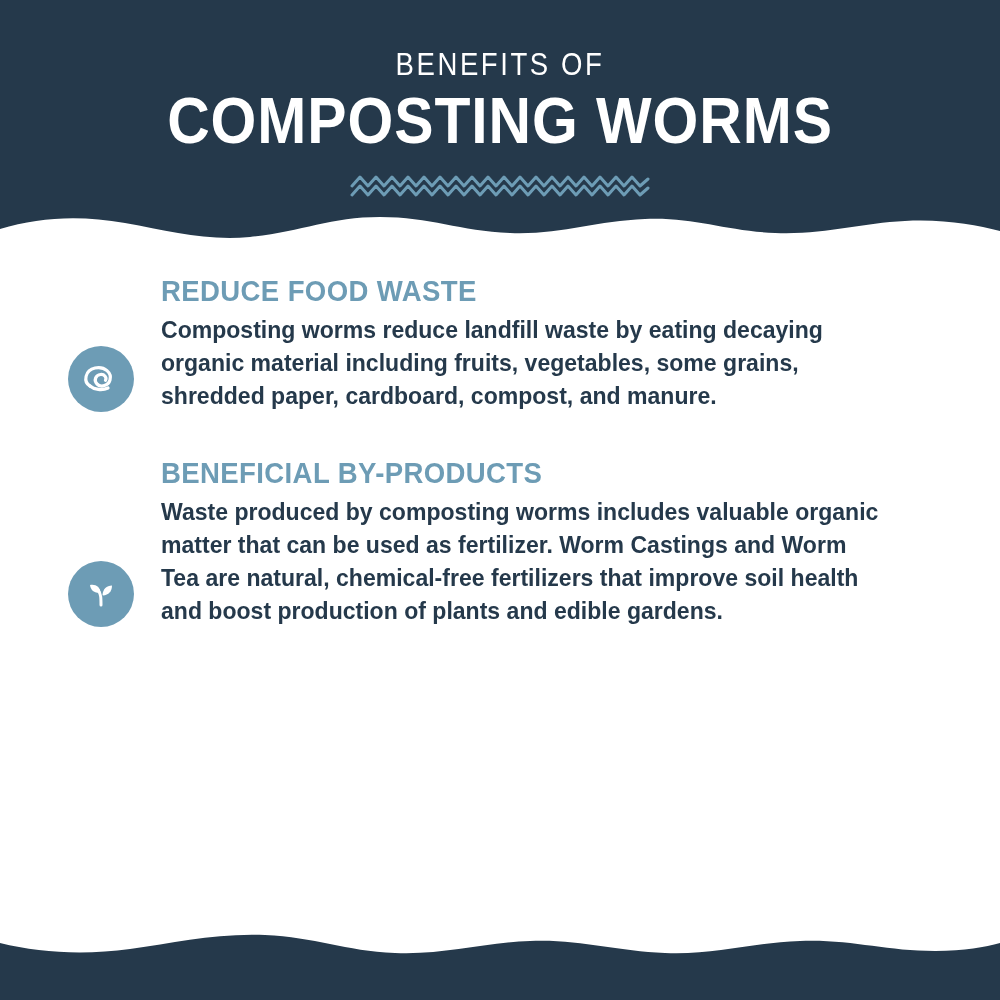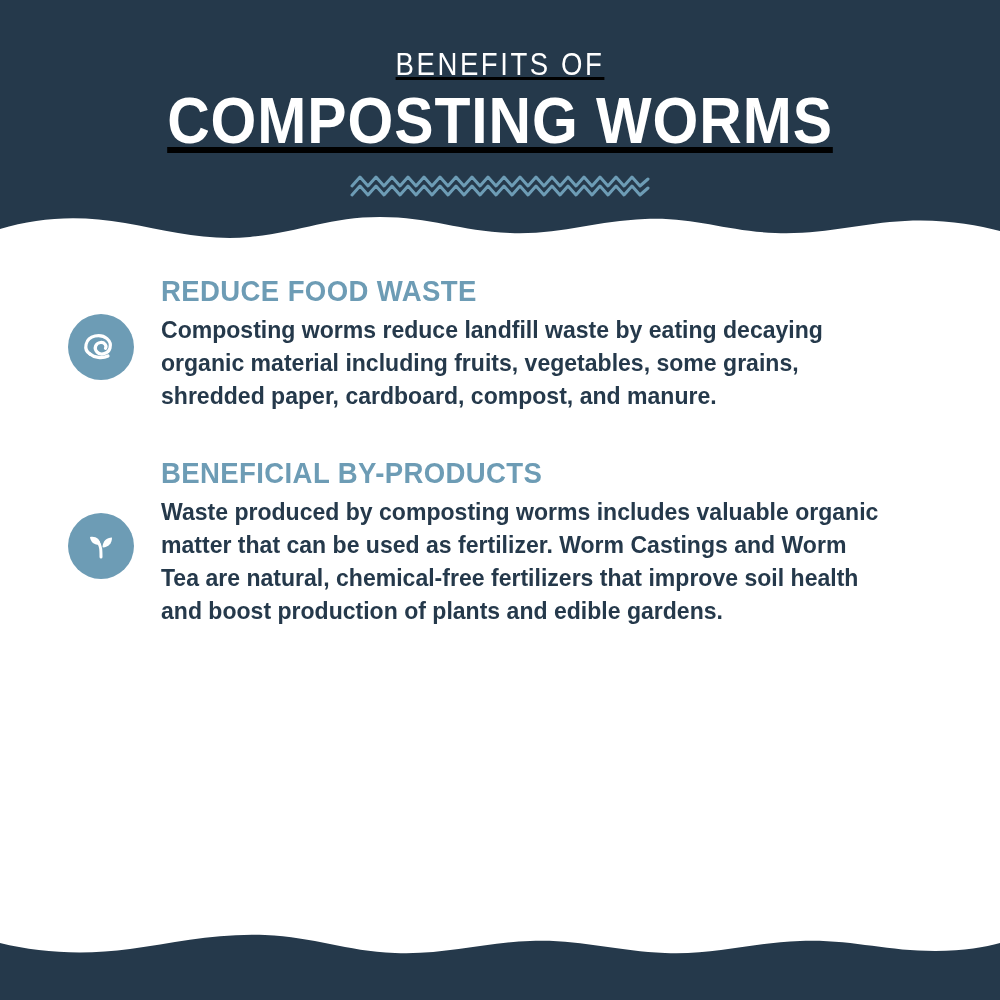--- a/index.html
+++ b/index.html
@@ -30,21 +30,20 @@
     height: 250px;
     background: #25394b;
     overflow: hidden;
   }
   .header-inner {
     position: absolute;
     top: 0;
     left: 0;
     width: 1000px;
     text-align: center;
-    text-decoration: underline;
   }
   .kicker {
     margin-top: 46px;
     font-size: 32px;
     letter-spacing: 3px;
     color: #ffffff;
     font-weight: normal;
     font-family: "Liberation Sans Narrow", "Liberation Sans", sans-serif;
     transform: scaleX(0.86);
   }
@@ -90,21 +89,21 @@
 
   
   .content {
     position: absolute;
     top: 274px;
     left: 0;
     width: 1000px;
   }
   .benefit {
     display: flex;
-    align-items: center;
+    align-items: flex-end;
     padding: 0 85px 0 68px;
     margin-bottom: 44px;
   }
   .badge {
     flex: 0 0 auto;
     width: 66px;
     height: 66px;
     border-radius: 50%;
     background: #6d9cb5;
     display: flex;

